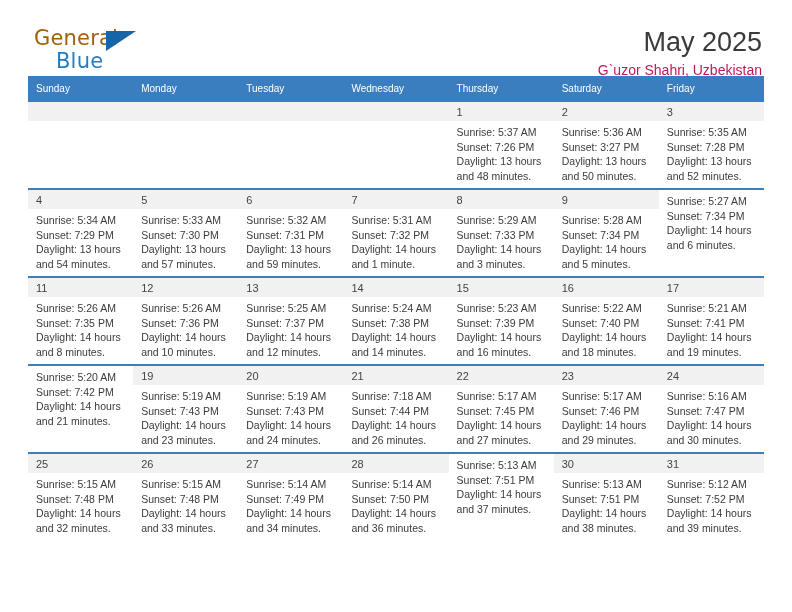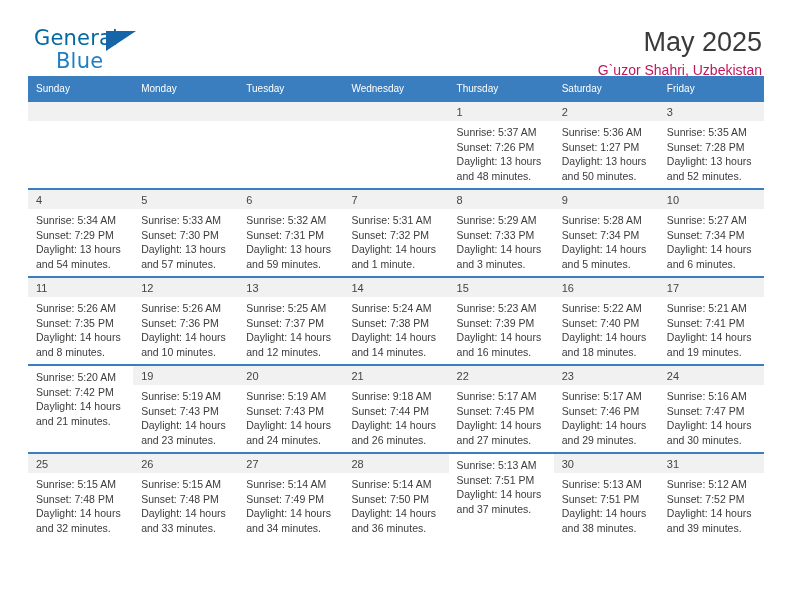--- a/index.html
+++ b/index.html
@@ -35,21 +35,21 @@
 
   .brand {
     position: relative;
     width: 130px;
     height: 54px;
     padding-left: 6px;
     box-sizing: border-box;
   }
   .brand-general {
     font-size: 21px;
-    color: #0369a1;
+    color: #a16207;
     letter-spacing: .2px;
     line-height: 24px;
     font-family: "DejaVu Sans", sans-serif;
   }
   .brand-blue {
     font-size: 21px;
     color: #1f7ec4;
     letter-spacing: .2px;
     line-height: 22px;
     margin-left: 22px;
@@ -192,21 +192,21 @@
               <div class="cell-line">Sunrise: 5:37 AM</div>
               <div class="cell-line">Sunset: 7:26 PM</div>
               <div class="cell-line">Daylight: 13 hours</div>
               <div class="cell-line">and 48 minutes.</div>
             </div>
           </div>
           <div class="cell">
             <div class="cell-daynum">2</div>
             <div class="cell-body">
               <div class="cell-line">Sunrise: 5:36 AM</div>
-              <div class="cell-line">Sunset: 1:27 PM</div>
+              <div class="cell-line">Sunset: 3:27 PM</div>
               <div class="cell-line">Daylight: 13 hours</div>
               <div class="cell-line">and 50 minutes.</div>
             </div>
           </div>
           <div class="cell">
             <div class="cell-daynum">3</div>
             <div class="cell-body">
               <div class="cell-line">Sunrise: 5:35 AM</div>
               <div class="cell-line">Sunset: 7:28 PM</div>
               <div class="cell-line">Daylight: 13 hours</div>
@@ -263,21 +263,20 @@
           <div class="cell">
             <div class="cell-daynum">9</div>
             <div class="cell-body">
               <div class="cell-line">Sunrise: 5:28 AM</div>
               <div class="cell-line">Sunset: 7:34 PM</div>
               <div class="cell-line">Daylight: 14 hours</div>
               <div class="cell-line">and 5 minutes.</div>
             </div>
           </div>
           <div class="cell">
-            <div class="cell-daynum">10</div>
             <div class="cell-body">
               <div class="cell-line">Sunrise: 5:27 AM</div>
               <div class="cell-line">Sunset: 7:34 PM</div>
               <div class="cell-line">Daylight: 14 hours</div>
               <div class="cell-line">and 6 minutes.</div>
             </div>
           </div>
         </div>
         <div class="week">
           <div class="cell">
@@ -367,21 +366,21 @@
             <div class="cell-body">
               <div class="cell-line">Sunrise: 5:19 AM</div>
               <div class="cell-line">Sunset: 7:43 PM</div>
               <div class="cell-line">Daylight: 14 hours</div>
               <div class="cell-line">and 24 minutes.</div>
             </div>
           </div>
           <div class="cell">
             <div class="cell-daynum">21</div>
             <div class="cell-body">
-              <div class="cell-line">Sunrise: 9:18 AM</div>
+              <div class="cell-line">Sunrise: 7:18 AM</div>
               <div class="cell-line">Sunset: 7:44 PM</div>
               <div class="cell-line">Daylight: 14 hours</div>
               <div class="cell-line">and 26 minutes.</div>
             </div>
           </div>
           <div class="cell">
             <div class="cell-daynum">22</div>
             <div class="cell-body">
               <div class="cell-line">Sunrise: 5:17 AM</div>
               <div class="cell-line">Sunset: 7:45 PM</div>

